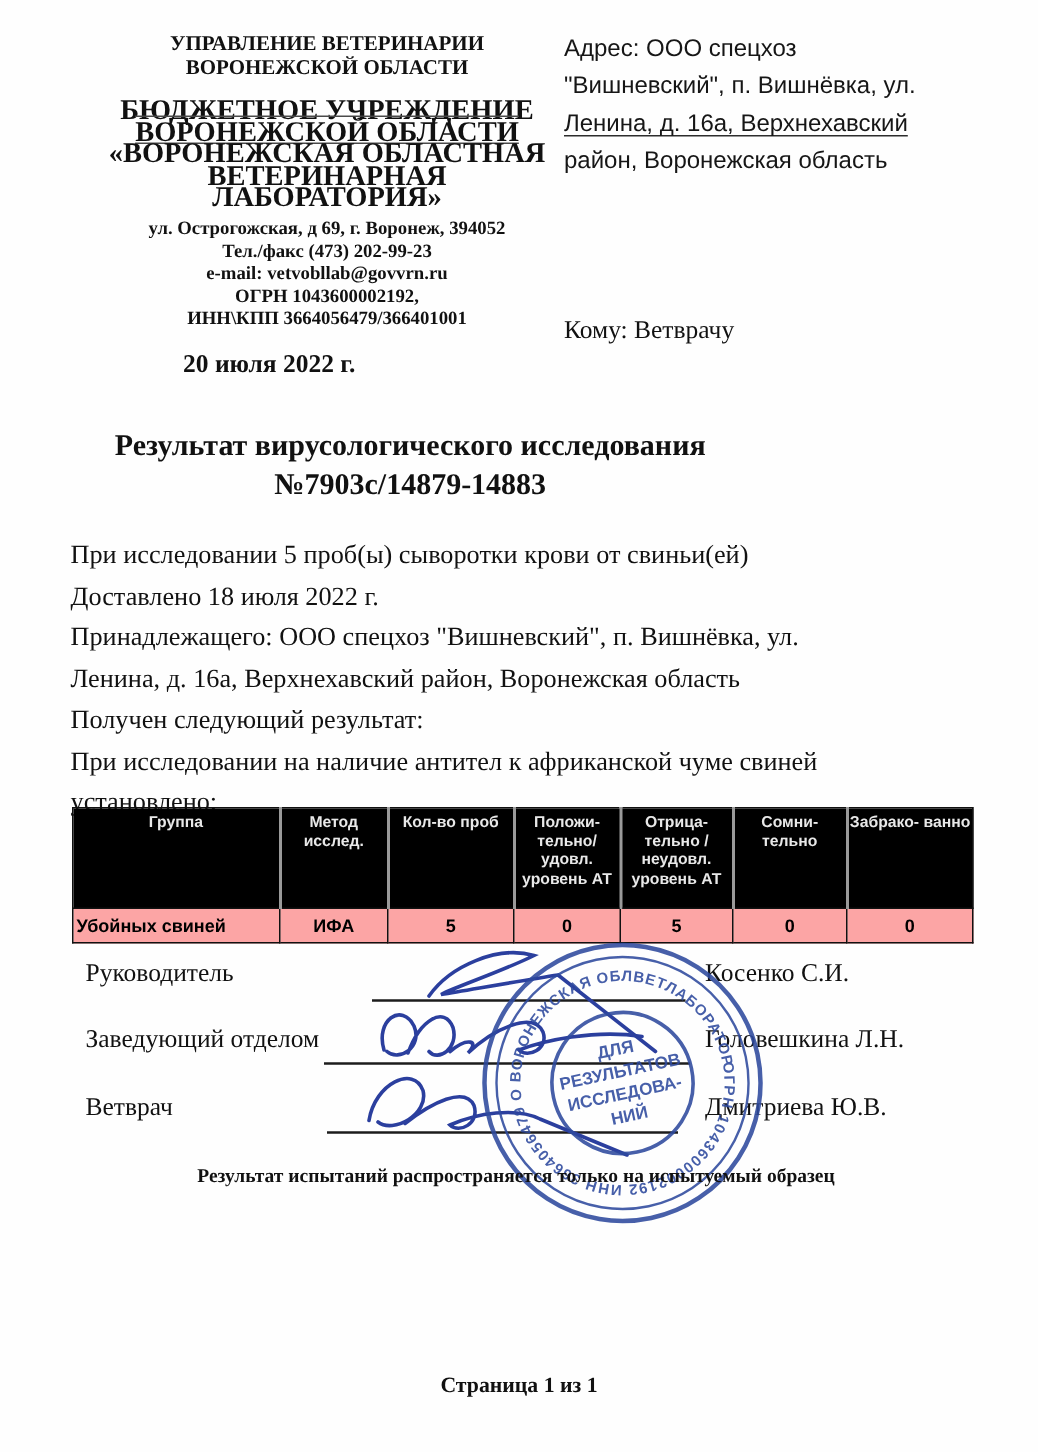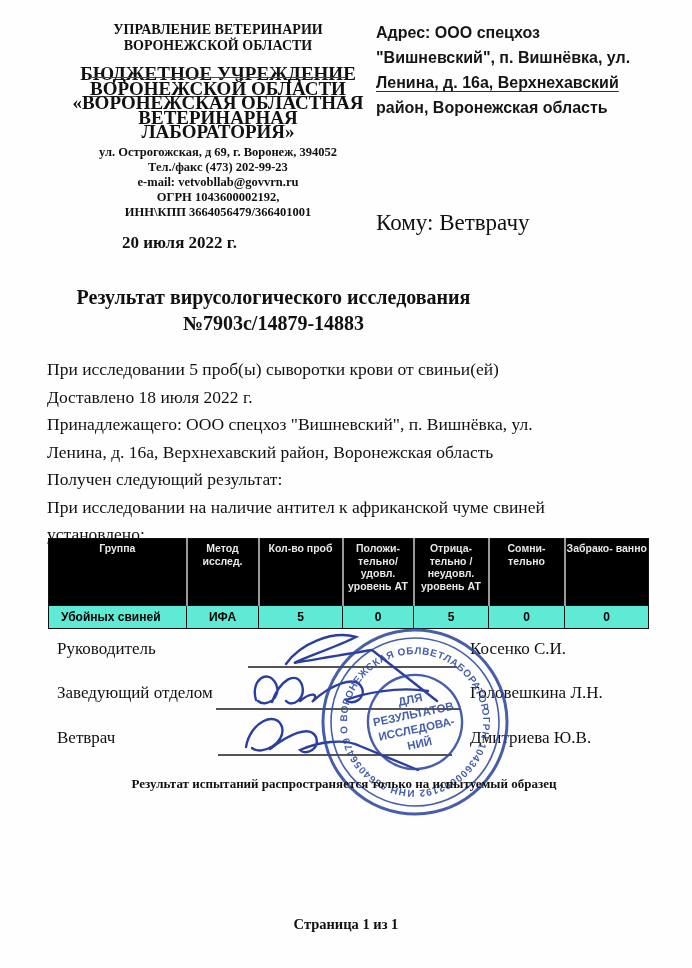--- a/index.html
+++ b/index.html
@@ -10,42 +10,42 @@
   }
   
   .lh-left{position:absolute;left:62px;top:22px;width:312px;text-align:center;}
   .lh-left .dept{font-weight:bold;font-size:14px;line-height:16px;}
   .lh-left .org{font-weight:bold;font-size:19px;line-height:14.5px;margin-top:13px;}
   .struck{text-decoration:underline overline;text-decoration-color:#4a4a4a;text-decoration-thickness:1px;}
   .lh-left .contact{font-weight:bold;font-size:12.5px;line-height:15px;margin-top:5px;}
   .lh-right{
     position:absolute;left:376px;top:20px;width:292px;
     font-family:"Liberation Sans","DejaVu Sans",sans-serif;
-    font-weight:700;font-size:16px;line-height:25px;color:#161616;
+    font-weight:400;font-size:16px;line-height:25px;color:#161616;
   }
   .underlined{text-decoration:underline;text-decoration-color:#2d2d2d;text-underline-offset:3px;}
-  .kome{position:absolute;left:376px;top:210px;font-size:23px;}
+  .kome{position:absolute;left:376px;top:210px;font-size:17px;}
   .doc-date{position:absolute;left:122px;top:233px;font-size:17px;font-weight:bold;}
   
   .title{position:absolute;left:0;top:284px;width:547px;text-align:center;font-weight:bold;font-size:20px;line-height:26px;}
   
   .body-text{position:absolute;left:47px;top:356px;width:615px;font-size:17.5px;line-height:27.5px;}
   
   .tbl{position:absolute;left:48px;top:538px;border-collapse:collapse;table-layout:fixed;
        font-family:"Liberation Sans","DejaVu Sans",sans-serif;}
   .tbl th{
     background:#000000;color:#e8e8e8;font-size:10.5px;font-weight:bold;line-height:12.5px;
     border:1.5px solid #111;border-left:2px solid #9a9a9a;border-right:2px solid #9a9a9a;
     padding:3px 1px;vertical-align:top;height:60px;
   }
   .tbl th:first-child{border-left:1.5px solid #111;}
   .tbl th:last-child{border-right:1.5px solid #111;}
   .tbl td{
     border:1.5px solid #111;font-size:12px;font-weight:bold;color:#000;
-    text-align:center;padding:3px 12px;height:16px;background:#5eead4;
+    text-align:center;padding:3px 2px;height:16px;background:#fca5a5;
   }
   .tbl td.left{text-align:left;}
   
   .sig-row{position:absolute;left:57px;width:600px;font-size:17px;}
   .sig-row .name{position:absolute;left:413px;top:0;}
   .overlay{position:absolute;left:0;top:0;width:692px;height:968px;pointer-events:none;}
   
   .footnote{position:absolute;left:0;top:776px;width:688px;text-align:center;font-weight:bold;font-size:13px;}
   .page-num{position:absolute;left:0;top:916px;width:692px;text-align:center;
     font-family:Liberation Serif, serif;font-weight:bold;font-size:14.5px;}

